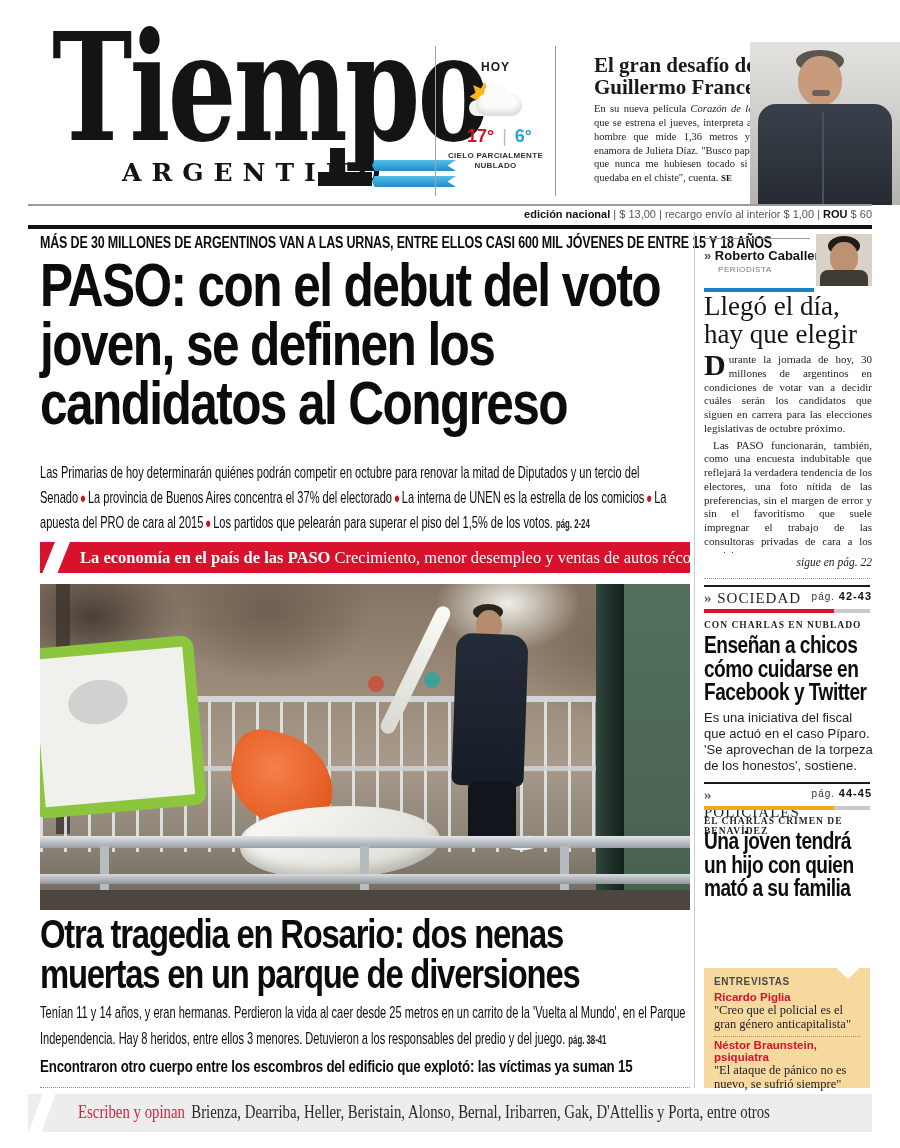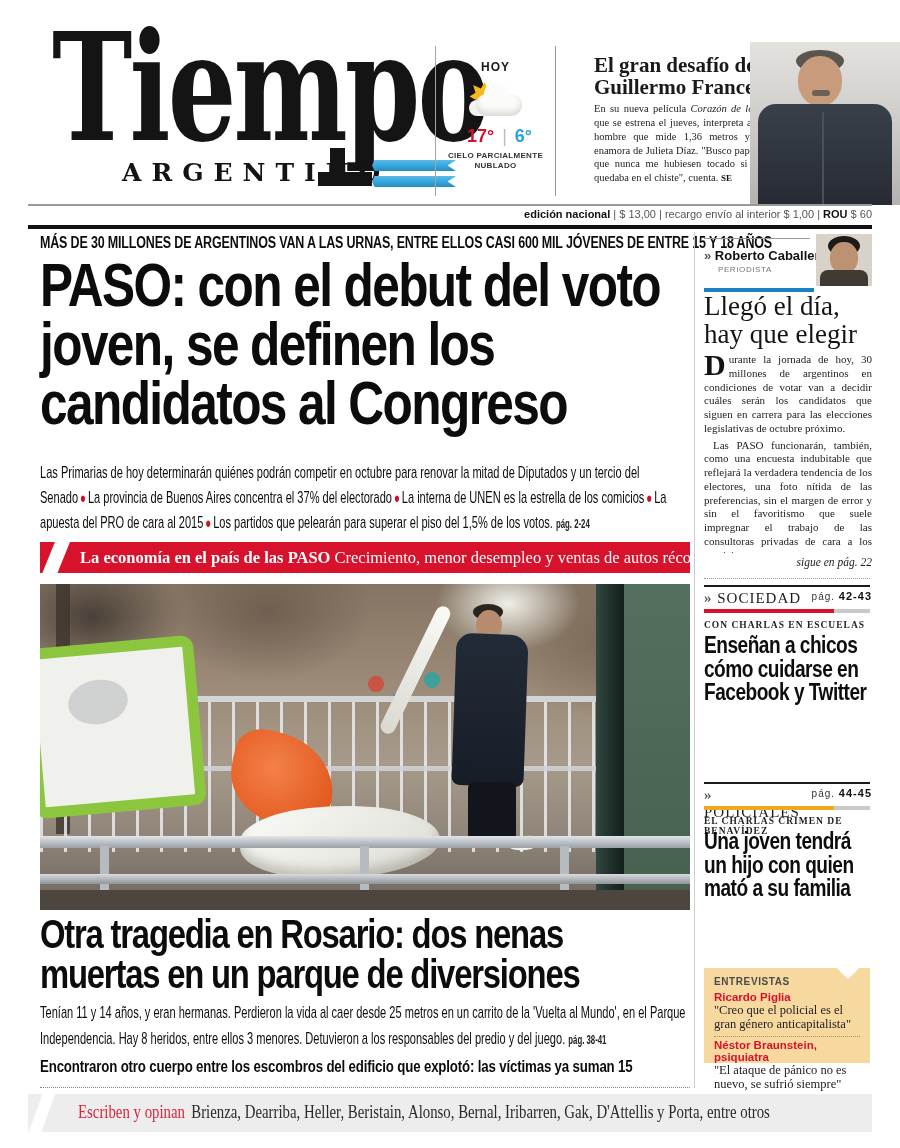--- a/index.html
+++ b/index.html
@@ -142,21 +142,21 @@
   .sec-head{width:168px;font-family:"Liberation Serif",serif;font-size:15px;letter-spacing:1px;color:#1c1c1c;}
   .sec-page{float:right;font-family:"Liberation Sans",sans-serif;font-size:10px;color:#333;}
   .sec-page b{font-size:11px;color:#111;}
   .sec-bar{width:166px;height:4px;background:#c9c9c9;}
   .sec-bar .fill{height:4px;width:130px;}
   .sec-kicker{width:180px;font-family:"Liberation Serif",serif;font-size:9.5px;font-weight:700;
       letter-spacing:1px;color:#1f1f1f;}
   .sec-headline{width:200px;font-weight:700;font-size:23px;line-height:1.03;letter-spacing:-.6px;color:#0d0d0d;}
   .sec-body{width:172px;font-size:13px;line-height:1.24;color:#1d1d1d;}
   
-  .intbox{left:704px;top:968px;width:166px;height:95px;background:#f7d9a0;}
+  .intbox{left:704px;top:968px;width:166px;height:120px;background:#f7d9a0;}
   .intbox .notch{position:absolute;right:14px;top:-8px;width:16px;height:16px;background:#fff;transform:rotate(45deg);}
   .int-inner{position:absolute;left:10px;top:8px;width:146px;}
   .int-label{font-weight:700;font-size:10px;letter-spacing:.6px;color:#4a4a46;}
   .int-name{margin-top:4px;font-weight:700;font-size:11.5px;color:#d8122c;}
   .int-quote{font-family:"Liberation Serif",serif;font-size:12.5px;line-height:1.15;color:#222;}
   .int-div{margin:4px 0 2px;border-top:1px dotted #a8905e;}
   
   .footer{left:28px;top:1094px;width:844px;height:38px;background:#ededed;overflow:hidden;}
   .footer .notch{position:absolute;left:8px;top:-4px;width:12px;height:46px;background:#fff;transform:rotate(20deg);}
   .footer-line{position:absolute;left:50px;top:7px;width:1060px;white-space:nowrap;
@@ -288,22 +288,23 @@
 
   <div class="abs sec-rule" style="left:704px;top:585px;"></div>
   <div class="abs sec-head" style="left:704px;top:590px;">
     <span class="sec-page"><span>pág. </span><b>42-43</b></span>
     <span class="chev">»</span>
     <span>SOCIEDAD</span>
   </div>
   <div class="abs sec-bar" style="left:704px;top:609px;">
       <div class="fill" style="background:#d8122c;"></div>
     </div>
-  <div class="abs sec-kicker" style="left:704px;top:620px;">CON CHARLAS EN ESCUELAS</div>
+  <div class="abs sec-kicker" style="left:704px;top:620px;">CON CHARLAS EN NUBLADO</div>
   <div class="abs sec-headline cx83" style="left:704px;top:634px;">Enseñan a chicos cómo cuidarse en Facebook y Twitter</div>
+  <div class="abs sec-body" style="left:704px;top:710px;">Es una iniciativa del fiscal que actuó en el caso Píparo. 'Se aprovechan de la torpeza de los honestos', sostiene.</div>
 
   <div class="abs sec-rule" style="left:704px;top:782px;"></div>
   <div class="abs sec-head" style="left:704px;top:787px;">
     <span class="sec-page"><span>pág. </span><b>44-45</b></span>
     <span class="chev">»</span>
     <span>POLICIALES</span>
   </div>
   <div class="abs sec-bar" style="left:704px;top:806px;">
       <div class="fill" style="background:#efa91b;"></div>
     </div>

